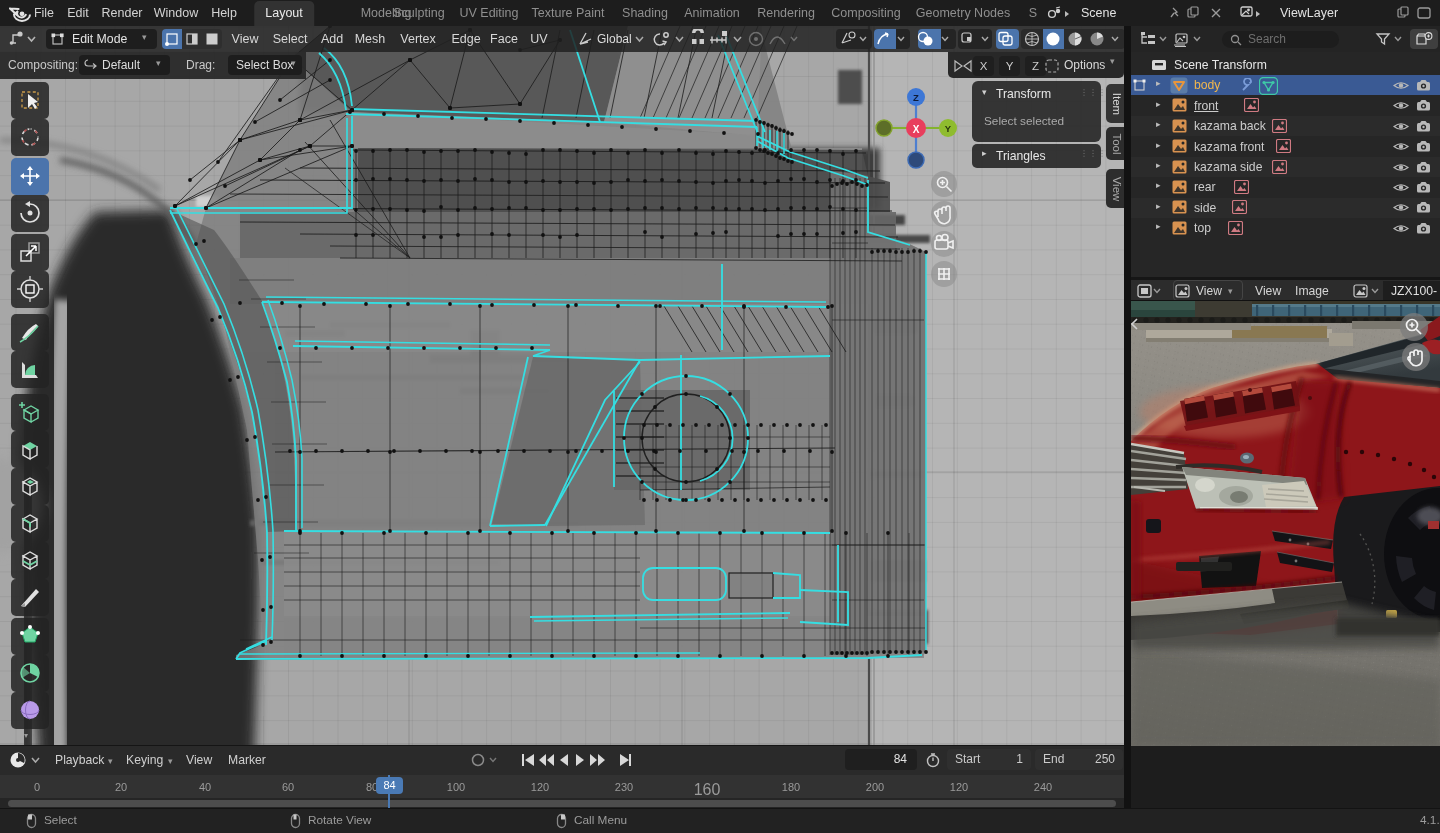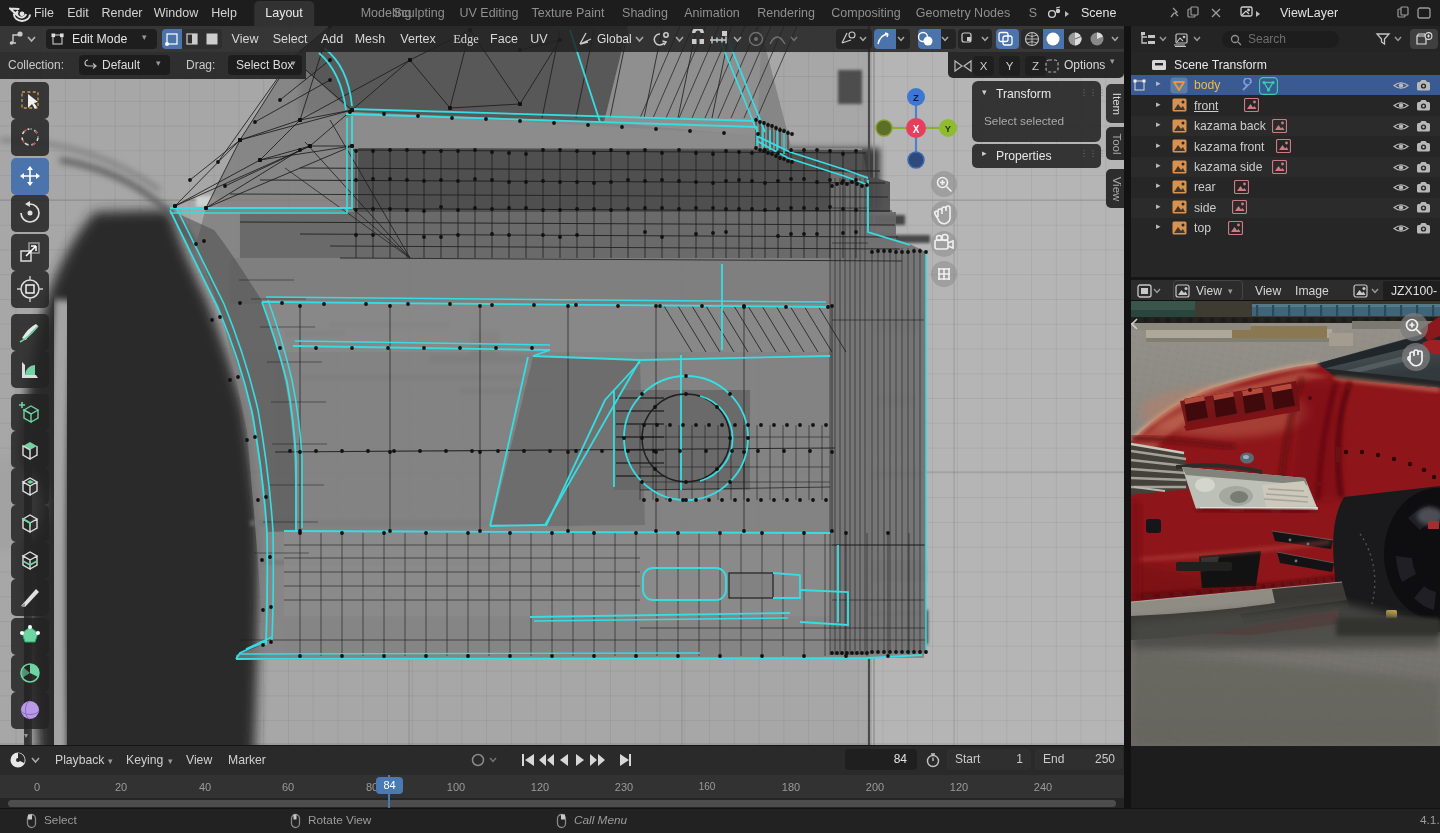--- a/index.html
+++ b/index.html
@@ -853,21 +853,21 @@
       <circle cx="5" cy="15" r="2" fill="#fff"></circle>
 <rect x="25" y="5" width="10" height="10" fill="none" stroke="#ccc" stroke-width="1.2"></rect>
       <rect x="30" y="5" width="5" height="10" fill="#ccc"></rect>
 <rect x="45" y="5" width="10" height="10" fill="#ccc" stroke="#ccc"></rect>
 </svg>
     <div class="abs hmenu" style="left:245px;top:26px;transform:translateX(-50%);">View</div>
     <div class="abs hmenu" style="left:290px;top:26px;transform:translateX(-50%);">Select</div>
     <div class="abs hmenu" style="left:332px;top:26px;transform:translateX(-50%);">Add</div>
     <div class="abs hmenu" style="left:370px;top:26px;transform:translateX(-50%);">Mesh</div>
     <div class="abs hmenu" style="left:418px;top:26px;transform:translateX(-50%);">Vertex</div>
-    <div class="abs hmenu" style="left:466px;top:26px;transform:translateX(-50%);font-family:Liberation Serif, serif;">Edge</div>
+    <div class="abs hmenu" style="left:466px;top:26px;transform:translateX(-50%);">Edge</div>
     <div class="abs hmenu" style="left:504px;top:26px;transform:translateX(-50%);">Face</div>
     <div class="abs hmenu" style="left:539px;top:26px;transform:translateX(-50%);">UV</div>
     <svg class="abs" style="left:572px;top:29px" width="235" height="20" viewBox="0 0 235 20">
 <path d="M8,15 L14,4 M8,15 L19,10 M8,15 L16,13" stroke="#ccc" stroke-width="1.3" fill="none"></path>
 <text x="25" y="14" fill="#ddd" font-size="12" font-family="Liberation Sans">Global</text>
 <path d="M64,8 l3.5,4 l3.5,-4" stroke="#aaa" stroke-width="1.5" fill="none"></path>
 <g stroke="#ccc" stroke-width="1.5" fill="none">
 <path d="M88,5 a5.5,5.5 0 1 0 4,9"></path>
         <path d="M92,16 l2,-3 l-3.5,-1"></path>
         <circle cx="94" cy="6" r="2.2"></circle>
@@ -915,21 +915,21 @@
       <path d="M189.5,10 h13 M196,3.5 v13 M191,6 q5,3 10,0 M191,14 q5,-3 10,0" stroke="#c0c0c0" stroke-width="0.9" fill="none"></path>
 <circle cx="217" cy="10" r="6.5" fill="#fff"></circle>
 <circle cx="239" cy="10" r="6.5" fill="#999"></circle>
       <path d="M239,3.5 a6.5,6.5 0 0 1 0,13 z" fill="#ddd"></path>
       <path d="M239,10 l6,-2.5" stroke="#666" stroke-width="1"></path>
 <circle cx="261" cy="10" r="6.5" fill="#888"></circle>
       <path d="M261,3.5 a6.5,6.5 0 0 1 6,4 l-6,2.5 z" fill="#ddd"></path>
 <path d="M276,8 l3,3.5 l3,-3.5" stroke="#aaa" stroke-width="1.4" fill="none"></path>
 </svg>
     <div class="abs" style="left:0px;top:52px;width:306px;height:27px;background:rgba(42,42,42,0.96);"></div>
-    <div class="abs" style="left:8px;top:52px;color:#c9c9c9;font-size:12px;white-space:nowrap;font-weight:400;line-height:27px;">Collection:</div>
+    <div class="abs" style="left:8px;top:52px;color:#c9c9c9;font-size:12px;white-space:nowrap;font-weight:400;line-height:27px;">Compositing:</div>
     <div class="abs" style="left:79px;top:55px;width:91px;height:20px;background:#1d1d1d;border-radius:4px;"></div>
     <svg class="abs" style="left:84px;top:58px" width="14" height="14" viewBox="0 0 14 14">
 <path d="M4,2 a3,3 0 1 0 0,6" fill="none" stroke="#bbb" stroke-width="1.2"></path>
       <path d="M4,8 l8,0 m-3,-2.5 l3,2.5 l-3,2.5" stroke="#bbb" stroke-width="1.2" fill="none"></path>
 </svg>
     <div class="abs" style="left:102px;top:55px;color:#dcdcdc;font-size:12px;white-space:nowrap;font-weight:400;line-height:20px;">Default</div>
     <div class="abs" style="left:156px;top:58px;color:#999;font-size:9px;">▾</div>
     <div class="abs" style="left:186px;top:52px;color:#c9c9c9;font-size:12px;white-space:nowrap;font-weight:400;line-height:27px;">Drag:</div>
     <div class="abs" style="left:228px;top:55px;width:74px;height:20px;background:#1d1d1d;border-radius:4px;"></div>
     <div class="abs" style="left:236px;top:55px;color:#dcdcdc;font-size:12px;white-space:nowrap;font-weight:400;line-height:20px;">Select Box</div>
@@ -976,21 +976,21 @@
 <path d="M8,99 h12 M8,104 h12 M8,109 h12 M9,98 v12 M14,98 v12 M19,98 v12"></path>
       </g>
 </svg>
     <div class="abs" style="left:972px;top:81px;width:129px;height:61px;background:rgba(38,38,38,0.9);border-radius:6px;"></div>
     <div class="abs" style="left:982px;top:87px;color:#cfcfcf;font-size:9px;">▾</div>
     <div class="abs" style="left:996px;top:81px;color:#e6e6e6;font-size:12.2px;white-space:nowrap;font-weight:400;line-height:26px;">Transform</div>
     <div class="abs" style="left:1080px;top:88px;color:#7a7a7a;font-size:8px;letter-spacing:1px;">⋮⋮⋮</div>
     <div class="abs" style="left:984px;top:114px;color:#aaa;font-size:11.8px;white-space:nowrap;font-weight:400;">Select selected</div>
     <div class="abs" style="left:972px;top:144px;width:129px;height:24px;background:rgba(38,38,38,0.9);border-radius:5px;"></div>
     <div class="abs" style="left:982px;top:148px;color:#cfcfcf;font-size:9px;">▸</div>
-    <div class="abs" style="left:996px;top:144px;color:#e6e6e6;font-size:12.2px;white-space:nowrap;font-weight:400;line-height:24px;">Properties</div>
+    <div class="abs" style="left:996px;top:144px;color:#e6e6e6;font-size:12.2px;white-space:nowrap;font-weight:400;line-height:24px;">Triangles</div>
     <div class="abs" style="left:1080px;top:149px;color:#7a7a7a;font-size:8px;letter-spacing:1px;">⋮⋮⋮</div>
     <div class="abs" style="left:1106px;top:84px;width:22px;height:39px;background:#343434;border-radius:5px 0 0 5px;"></div>
     <div class="abs" style="left:1106px;top:84px;width:22px;height:39px;display:flex;align-items:center;justify-content:center;">
       <span style="transform:rotate(90deg);color:#d8d8d8;font-size:11.5px;">Item</span>
     </div>
     <div class="abs" style="left:1106px;top:127px;width:22px;height:33px;background:#2d2d2d;border-radius:5px 0 0 5px;"></div>
     <div class="abs" style="left:1106px;top:127px;width:22px;height:33px;display:flex;align-items:center;justify-content:center;">
       <span style="transform:rotate(90deg);color:#a8a8a8;font-size:11.5px;">Tool</span>
     </div>
     <div class="abs" style="left:1106px;top:169px;width:22px;height:39px;background:#2d2d2d;border-radius:5px 0 0 5px;"></div>
@@ -1590,21 +1590,21 @@
     </div>
     <div class="abs" style="left:0px;top:775px;width:1128px;height:23px;background:#323232;"></div>
     <div class="abs" style="left:37px;top:781px;transform:translateX(-50%);color:#9a9a9a;font-size:11px;">0</div>
     <div class="abs" style="left:121px;top:781px;transform:translateX(-50%);color:#9a9a9a;font-size:11px;">20</div>
     <div class="abs" style="left:205px;top:781px;transform:translateX(-50%);color:#9a9a9a;font-size:11px;">40</div>
     <div class="abs" style="left:288px;top:781px;transform:translateX(-50%);color:#9a9a9a;font-size:11px;">60</div>
     <div class="abs" style="left:372px;top:781px;transform:translateX(-50%);color:#9a9a9a;font-size:11px;">80</div>
     <div class="abs" style="left:456px;top:781px;transform:translateX(-50%);color:#9a9a9a;font-size:11px;">100</div>
     <div class="abs" style="left:540px;top:781px;transform:translateX(-50%);color:#9a9a9a;font-size:11px;">120</div>
     <div class="abs" style="left:624px;top:781px;transform:translateX(-50%);color:#9a9a9a;font-size:11px;">230</div>
-    <div class="abs" style="left:707px;top:781px;transform:translateX(-50%);color:#9a9a9a;font-size:10px;">160</div>
+    <div class="abs" style="left:707px;top:781px;transform:translateX(-50%);color:#9a9a9a;font-size:16px;">160</div>
     <div class="abs" style="left:791px;top:781px;transform:translateX(-50%);color:#9a9a9a;font-size:11px;">180</div>
     <div class="abs" style="left:875px;top:781px;transform:translateX(-50%);color:#9a9a9a;font-size:11px;">200</div>
     <div class="abs" style="left:959px;top:781px;transform:translateX(-50%);color:#9a9a9a;font-size:11px;">120</div>
     <div class="abs" style="left:1043px;top:781px;transform:translateX(-50%);color:#9a9a9a;font-size:11px;">240</div>
     <div class="abs" style="left:0px;top:798px;width:1128px;height:10px;background:#252525;"></div>
     <div class="abs" style="left:8px;top:800px;width:1108px;height:7px;background:#4d4d4d;border-radius:3.5px;"></div>
     <div class="abs" style="left:388px;top:775px;width:2px;height:33px;background:#4a7ab5;"></div>
     <div class="abs" style="left:376px;top:777px;width:27px;height:17px;background:#4a7ab5;border-radius:4px;">
       <div style="color:#fff;font-size:11px;text-align:center;line-height:17px;">84</div>
     </div>
@@ -1616,17 +1616,17 @@
     <div class="abs" style="left:44px;top:808px;color:#9c9c9c;font-size:11.8px;white-space:nowrap;font-weight:400;line-height:25px;">Select</div>
     <svg class="abs" style="left:290px;top:813px" width="11" height="16" viewBox="0 0 11 16">
       <rect x="1.5" y="1.5" width="8" height="13" rx="4" fill="none" stroke="#888" stroke-width="1.3"></rect>
       <rect x="3.5" y="1.5" width="3" height="5" fill="#c8c8c8"></rect>
     </svg>
     <div class="abs" style="left:308px;top:808px;color:#9c9c9c;font-size:11.8px;white-space:nowrap;font-weight:400;line-height:25px;">Rotate View</div>
     <svg class="abs" style="left:556px;top:813px" width="11" height="16" viewBox="0 0 11 16">
       <rect x="1.5" y="1.5" width="8" height="13" rx="4" fill="none" stroke="#888" stroke-width="1.3"></rect>
       <path d="M5,1.5 h4 v5 h-4 Z" fill="#c8c8c8"></path>
     </svg>
-    <div class="abs" style="left:574px;top:808px;color:#9c9c9c;font-size:11.8px;white-space:nowrap;font-weight:400;line-height:25px;font-style:italic;">Call Menu</div>
+    <div class="abs" style="left:574px;top:808px;color:#9c9c9c;font-size:11.8px;white-space:nowrap;font-weight:400;line-height:25px;">Call Menu</div>
     <div class="abs" style="left:1404px;top:808px;color:#9c9c9c;font-size:11.8px;white-space:nowrap;font-weight:400;line-height:25px;margin-left:16px;">4.1.1</div>
 <div class="abs" style="left:1124px;top:26px;width:7px;height:782px;background:#121212;"></div>
     <div class="abs" style="left:1131px;top:277px;width:309px;height:3px;background:#161616;"></div>
     <div class="abs" style="left:1131px;top:300px;width:309px;height:1px;background:#111;"></div>
 </div>
 </body></html>

